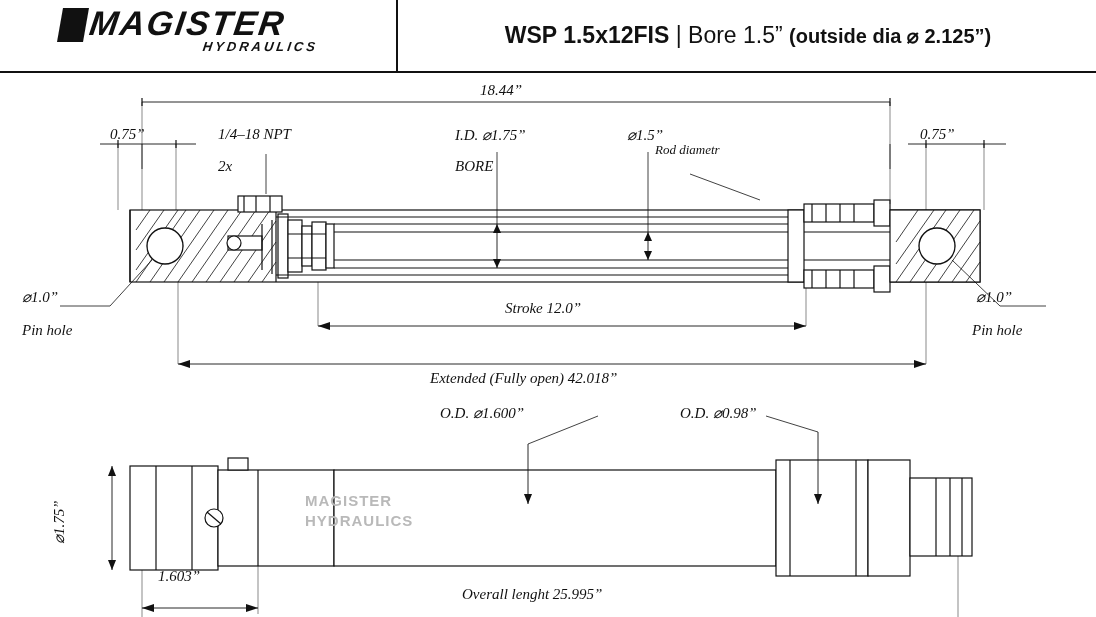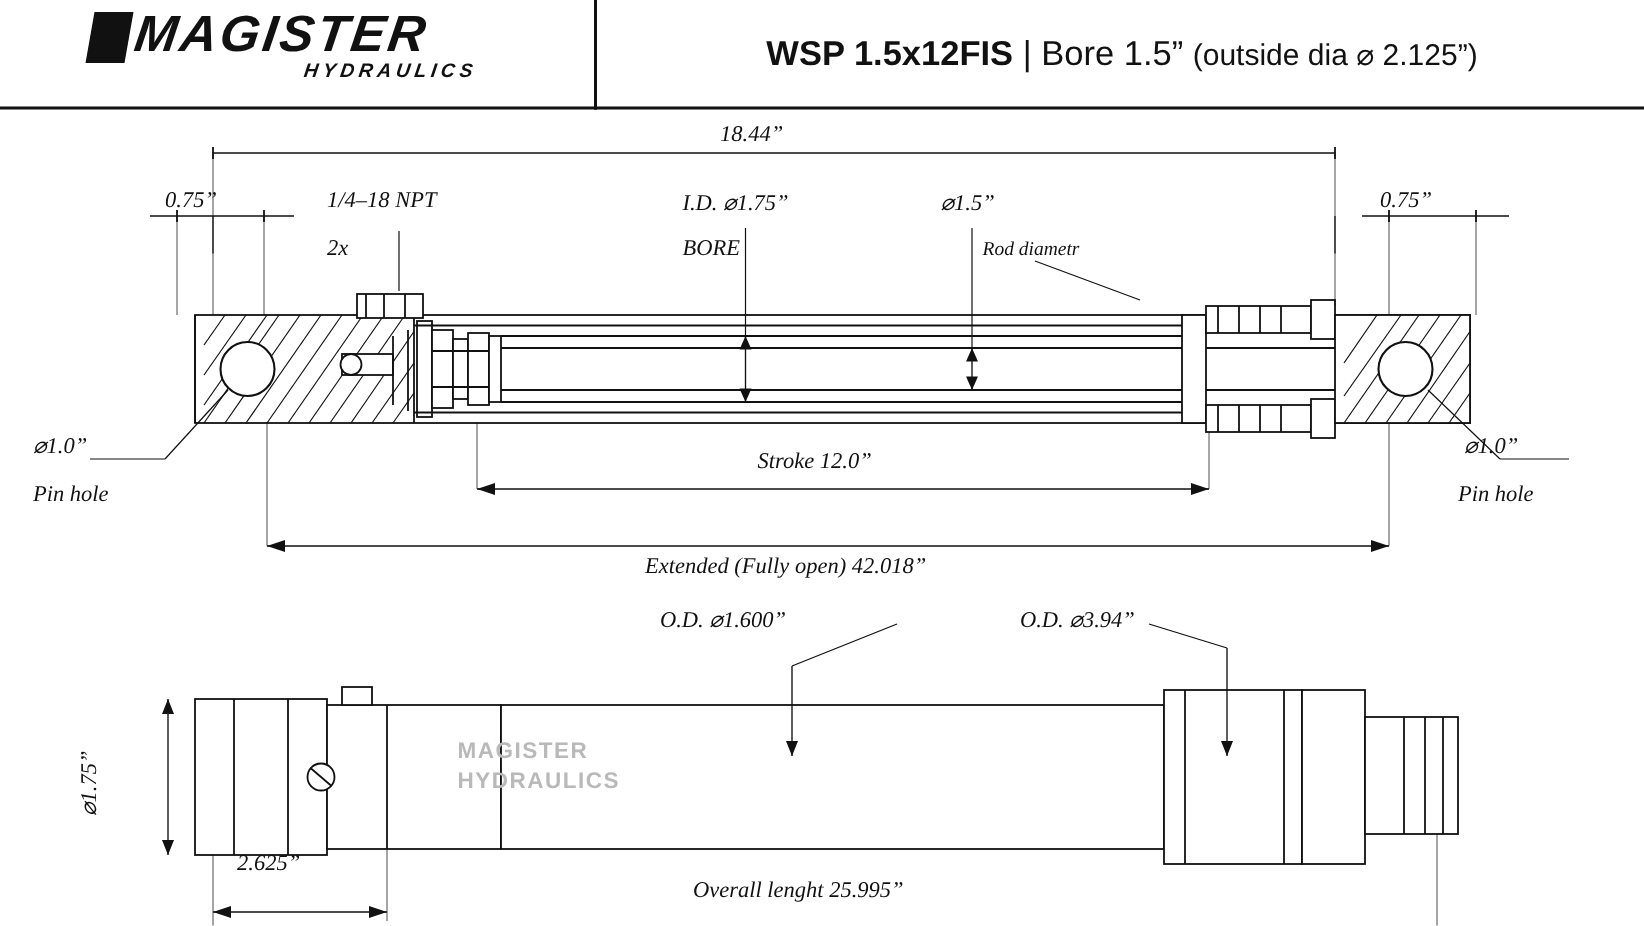--- a/index.html
+++ b/index.html
@@ -17,21 +17,21 @@
             font-style:italic;font-size:13px;letter-spacing:3px;
             color:#111;line-height:14px;text-align:right;width:258px;
             transform:skewX(-8deg);}
   #logo-bar{position:absolute;left:0;top:2px;width:26px;height:34px;background:#111;
             transform:skewX(-10deg);}
   #title-box{position:absolute;left:396px;top:0;width:700px;height:71px;
              border-left:2px solid #111;border-bottom:2px solid #111;
              display:flex;align-items:center;justify-content:center;}
   #title{font-size:23px;font-weight:bold;white-space:nowrap;}
   #title .thin{font-weight:normal;}
-  #title .small{font-size:20px;font-weight:normal;}
+  #title .small{font-size:20px;font-weight:bold;}
   #header-rule{position:absolute;left:0;top:71px;width:398px;height:2px;background:#111;}
   .lbl{position:absolute;font-family:"Liberation Serif",serif;font-style:italic;
        font-size:15px;color:#111;white-space:nowrap;}
   .lbl.sm{font-size:13px;}
   svg{position:absolute;left:0;top:0;overflow:visible;}
   #drawing{position:absolute;left:0;top:74px;width:908px;height:543px;}
   .wm{position:absolute;font-family:"Liberation Sans",sans-serif;font-weight:bold;
       font-size:15px;color:#b9b9b9;letter-spacing:1px;}
 </style>
 </head>
@@ -238,30 +238,30 @@
 </svg>
 
 <div class="lbl" style="left:480px;top:8px">18.44”</div>
 <div class="lbl" style="left:110px;top:52px">0.75”</div>
 <div class="lbl" style="left:920px;top:52px">0.75”</div>
 <div class="lbl" style="left:218px;top:52px">1/4–18 NPT</div>
 <div class="lbl" style="left:218px;top:84px">2x</div>
 <div class="lbl" style="left:455px;top:52px">I.D. ⌀1.75”</div>
 <div class="lbl" style="left:455px;top:84px">BORE</div>
 <div class="lbl" style="left:627px;top:52px">⌀1.5”</div>
-<div class="lbl sm" style="left:655px;top:84px">Rod diametr</div>
+<div class="lbl sm" style="left:655px;top:68px">Rod diametr</div>
 <div class="lbl" style="left:22px;top:214px">⌀1.0”</div>
 <div class="lbl" style="left:22px;top:248px">Pin hole</div>
 <div class="lbl" style="left:976px;top:214px">⌀1.0”</div>
 <div class="lbl" style="left:972px;top:248px">Pin hole</div>
 <div class="lbl" style="left:505px;top:226px">Stroke 12.0”</div>
 <div class="lbl" style="left:430px;top:296px">Extended (Fully open) 42.018”</div>
 
 <div class="lbl" style="left:440px;top:330px">O.D. ⌀1.600”</div>
-<div class="lbl" style="left:680px;top:330px">O.D. ⌀3.94”</div>
+<div class="lbl" style="left:680px;top:330px">O.D. ⌀0.98”</div>
 <div class="lbl" style="left:50px;top:470px;transform:rotate(-90deg);transform-origin:0 0">⌀1.75”</div>
-<div class="lbl" style="left:158px;top:494px">2.625”</div>
+<div class="lbl" style="left:158px;top:494px">1.603”</div>
 <div class="lbl" style="left:462px;top:512px">Overall lenght 25.995”</div>
 
 <div class="wm" style="left:305px;top:418px">MAGISTER</div>
 <div class="wm" style="left:305px;top:438px">HYDRAULICS</div>
 
 </div>
 
 </body></html>

